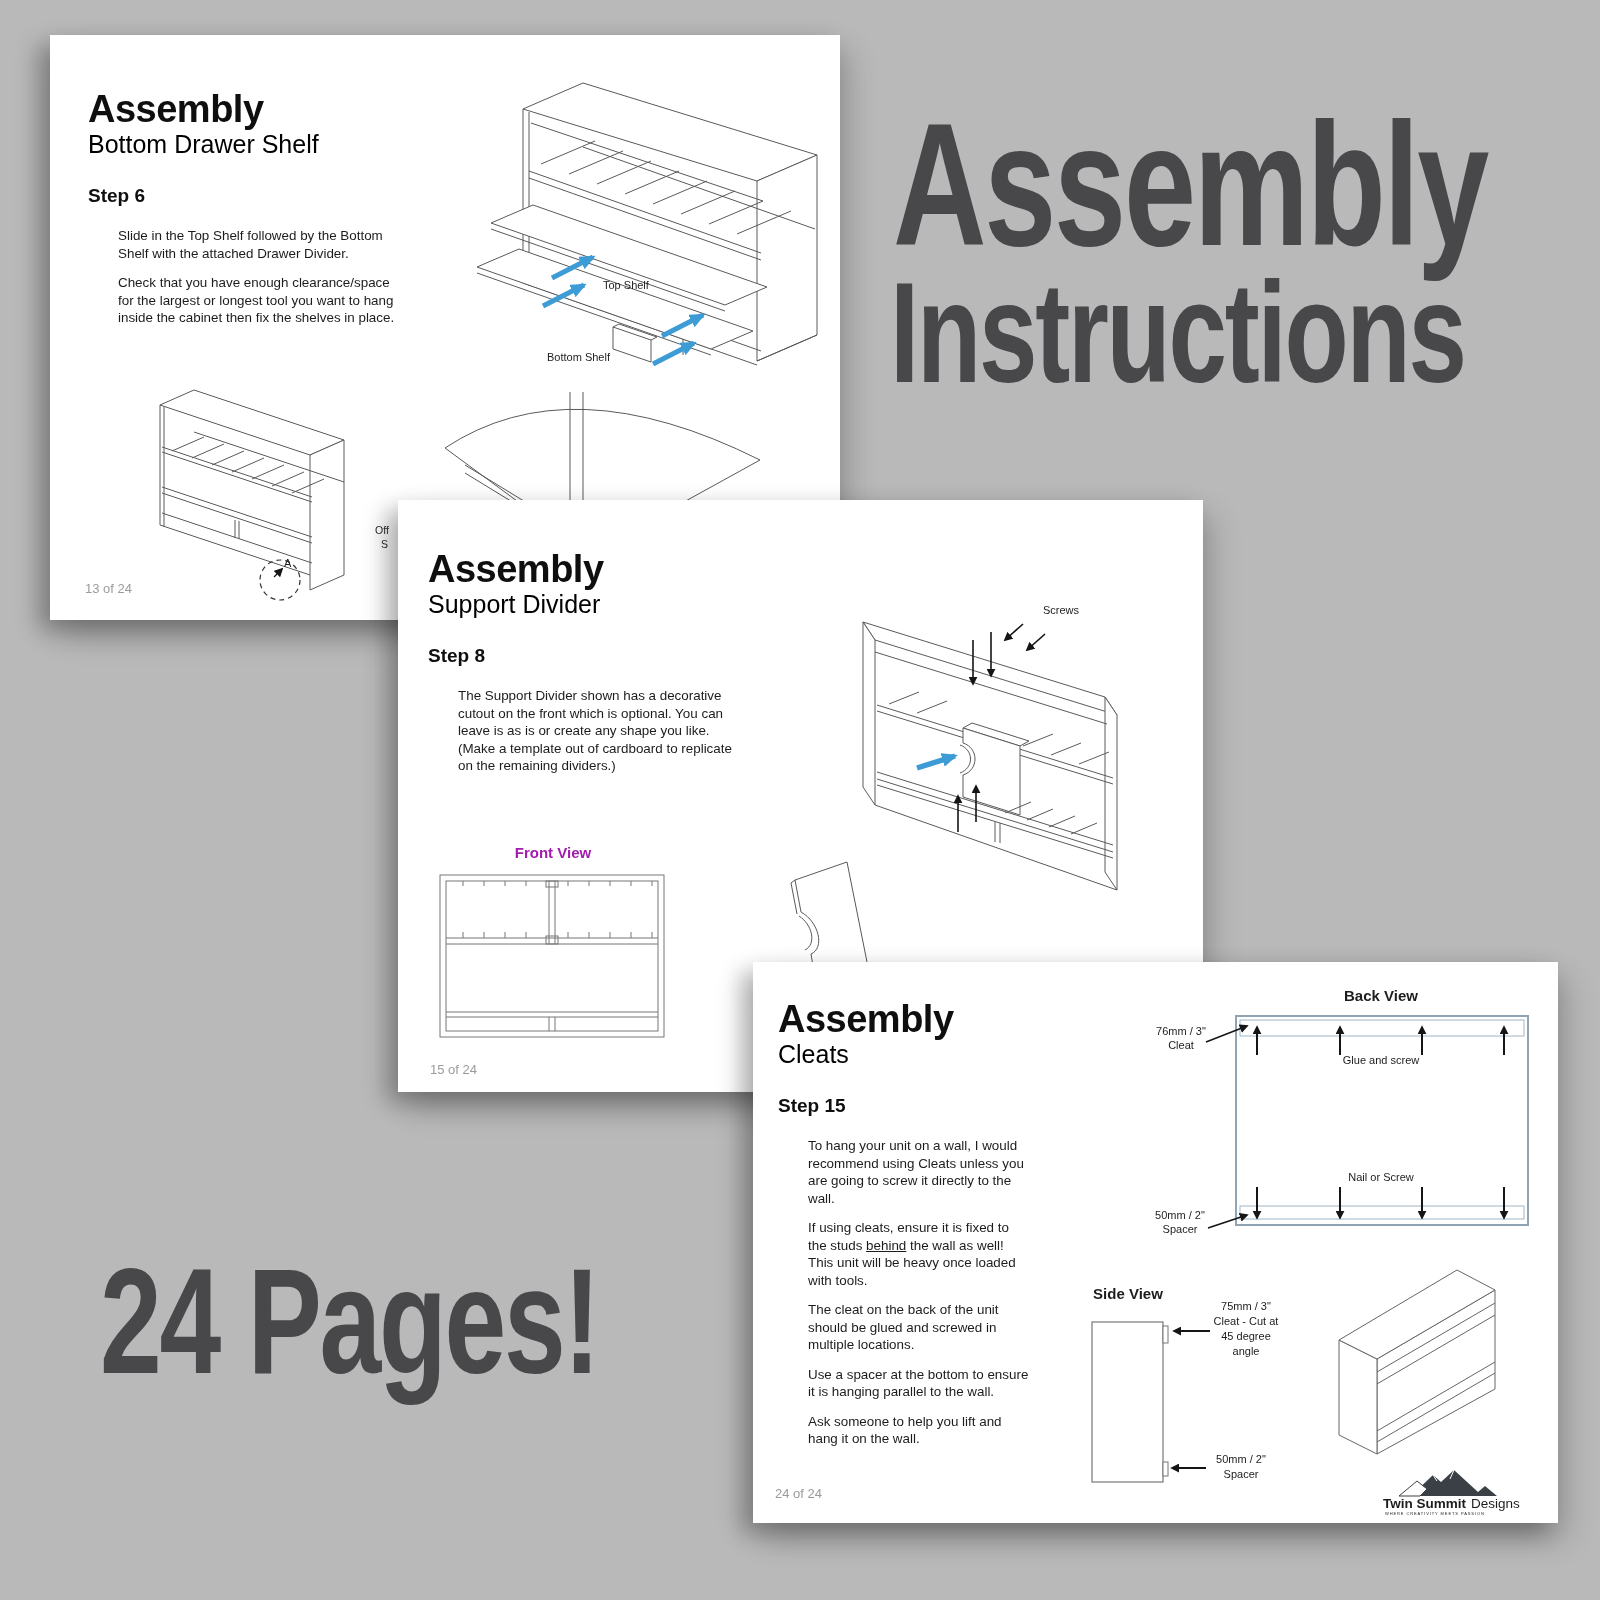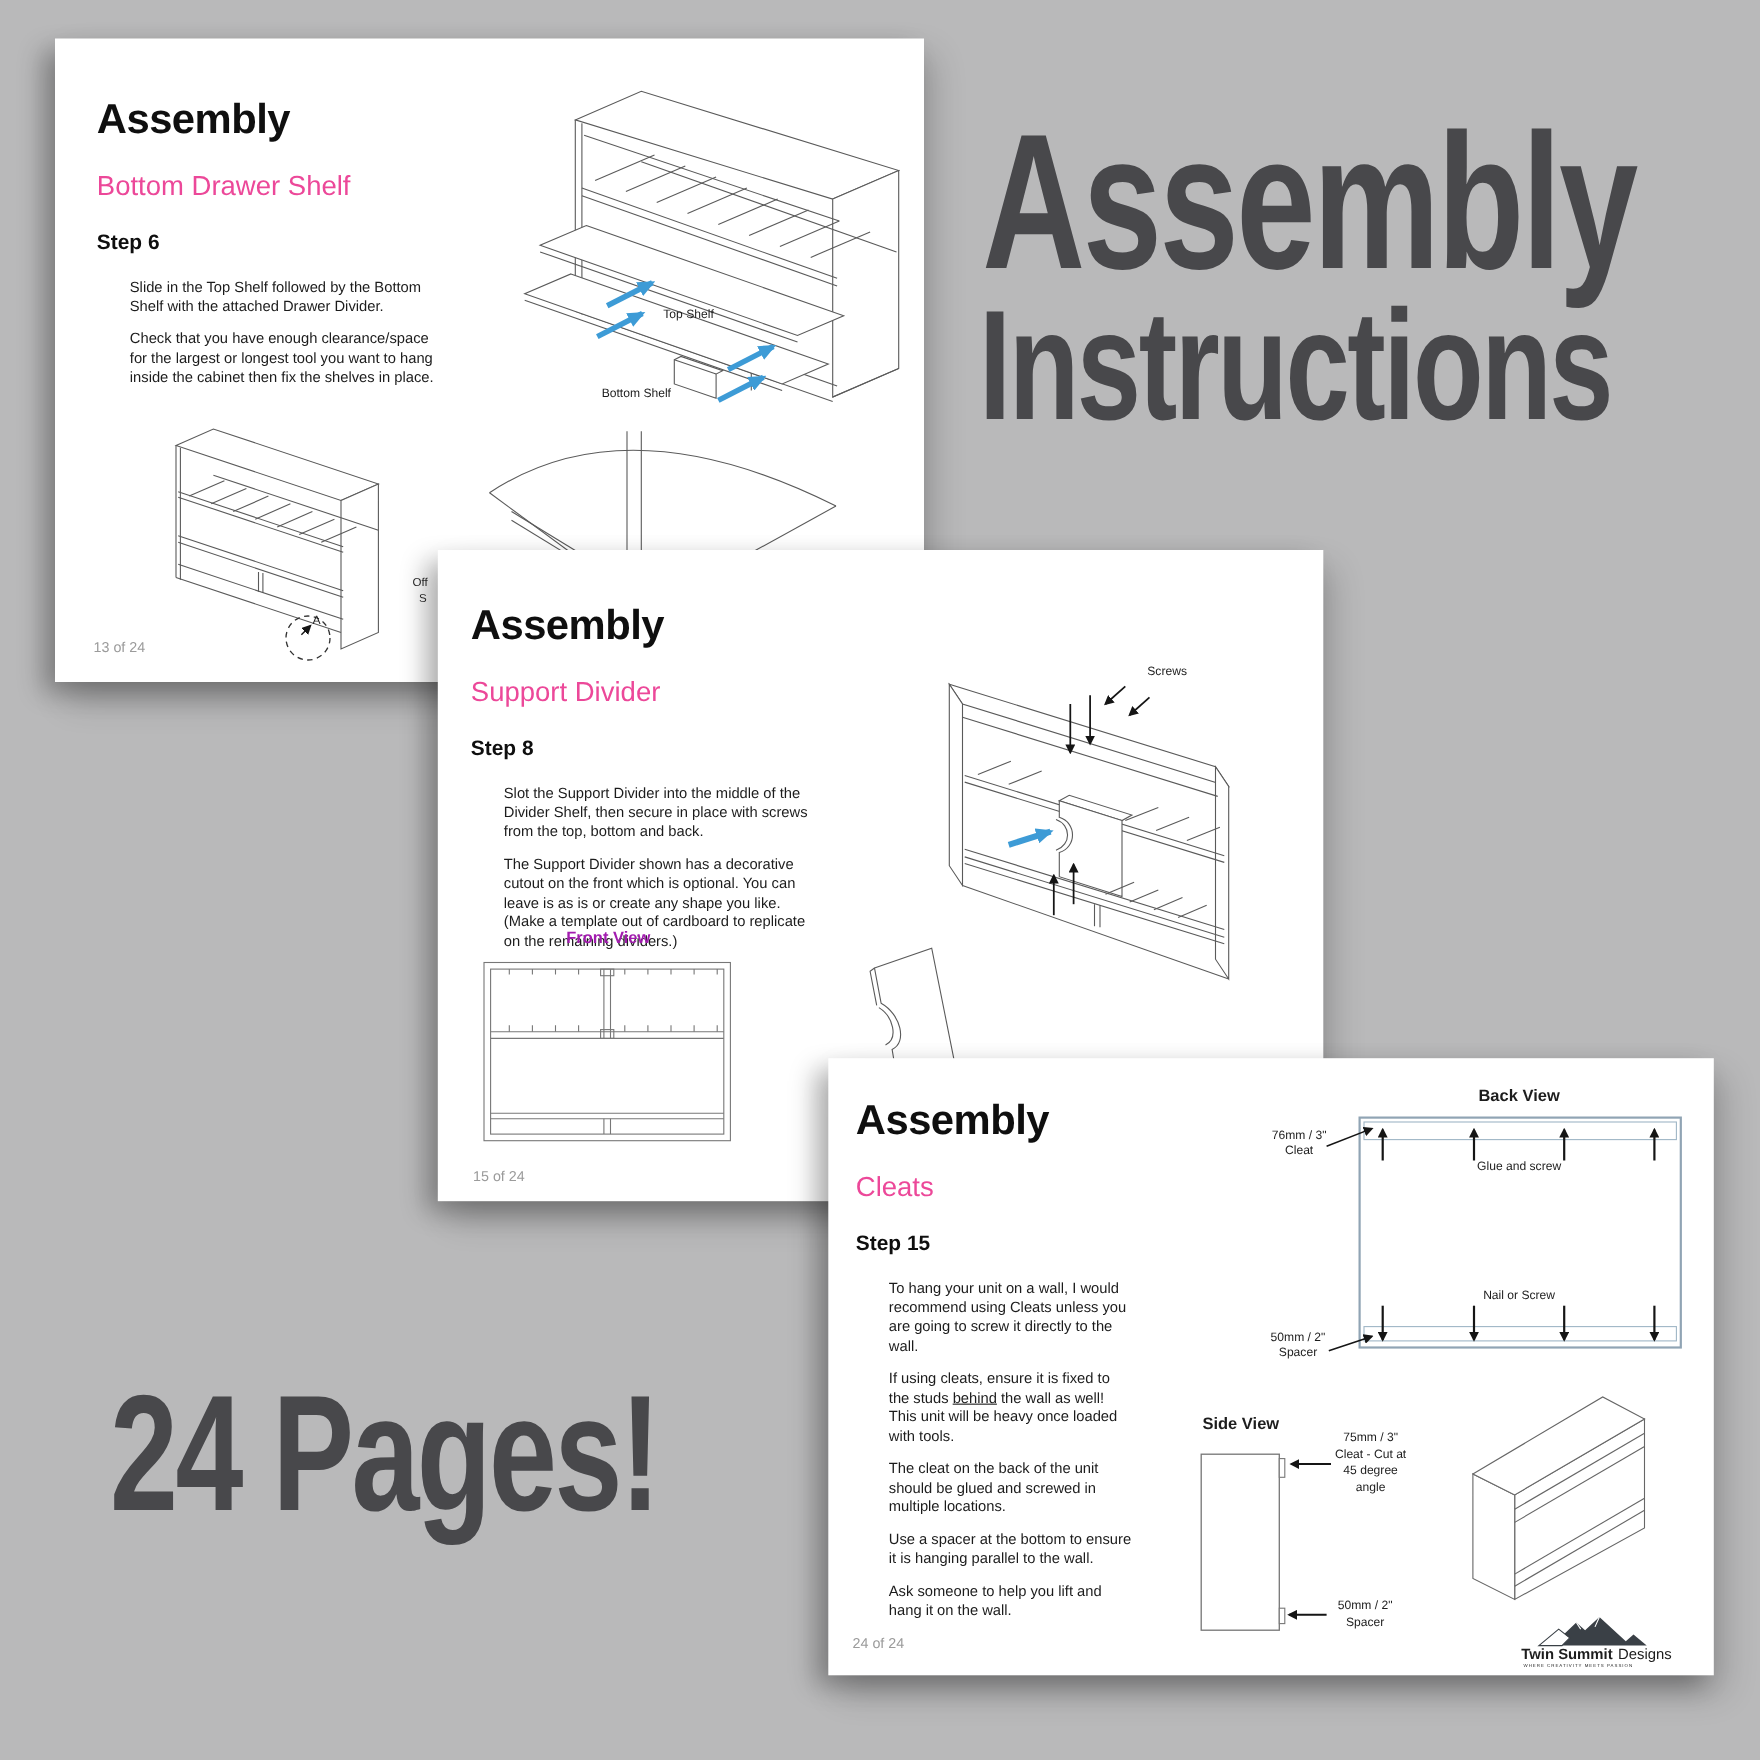--- a/index.html
+++ b/index.html
@@ -5,21 +5,21 @@
   html,body{margin:0;padding:0;background:#b9b9ba;}
   .canvas{position:relative;width:1600px;height:1600px;background:#b9b9ba;overflow:hidden;
           font-family:"Liberation Sans",sans-serif;}
   .abs{position:absolute;}
   .page{position:absolute;background:#fff;
         box-shadow:-12px 10px 22px rgba(0,0,0,.28), 8px 16px 30px rgba(0,0,0,.20);}
   .headline{position:absolute;font-weight:700;color:#48484b;line-height:1;white-space:nowrap;
             transform:scaleX(.74);transform-origin:left top;letter-spacing:-3px;}
   .col{position:absolute;}
   .h1{font-weight:700;color:#0f0f0f;font-size:38px;line-height:1.05;letter-spacing:-.5px;}
-  .h2{color:#ec4899;font-size:25px;line-height:1.1;margin-top:26px;}
+  .h2{color:#000000;font-size:25px;line-height:1.1;margin-top:1px;}
   .step{font-weight:700;color:#0f0f0f;font-size:19px;margin-top:27px;}
   .bodytext{margin-top:20px;color:#1c1c1c;font-size:13.4px;line-height:17.5px;margin-left:30px;}
   .bodytext p{margin:0 0 12px 0;}
   .pnum{position:absolute;color:#9b9b9b;font-size:13px;margin-top:16px;}
   .dhead{position:absolute;font-weight:700;color:#a21caf;font-size:15px;text-align:center;}
   .frag{position:absolute;color:#2a2a2a;font-size:10.5px;line-height:14px;}
   .u{text-decoration:underline;}
   .b{font-weight:700;}
   svg{display:block;overflow:visible;}
   svg text{font-family:"Liberation Sans",sans-serif;fill:#1d1d1d;}
@@ -150,21 +150,20 @@
     <div class="pnum" style="left:35px;top:530px">13 of 24</div>
   </div>
 
   <div class="page" style="left:398px;top:500px;width:805px;height:592px;z-index:2">
 
     <div class="col" style="left:30px;top:50px;width:318px">
       <div class="h1">Assembly</div>
       <div class="h2">Support Divider</div>
       <div class="step">Step 8</div>
       <div class="bodytext">
-        <p>Slot the Support Divider into the middle of the Divider Shelf, then secure in place with screws from the top, bottom and back.</p>
         <p>The Support Divider shown has a decorative cutout on the front which is optional.  You can leave is as is or create any shape you like. (Make a template out of cardboard to replicate on the remaining dividers.)</p>
       </div>
     </div>
 
     <div class="dhead" style="left:39px;top:344px;width:232px">Front View</div>
 
     <svg class="abs" style="left:39px;top:368px" width="232" height="175" viewBox="0 0 232 175">
       <g stroke="#777" stroke-width="1" fill="none">
         <rect x="3" y="7" width="224" height="162"></rect>
         <rect x="9" y="13" width="212" height="150"></rect>

